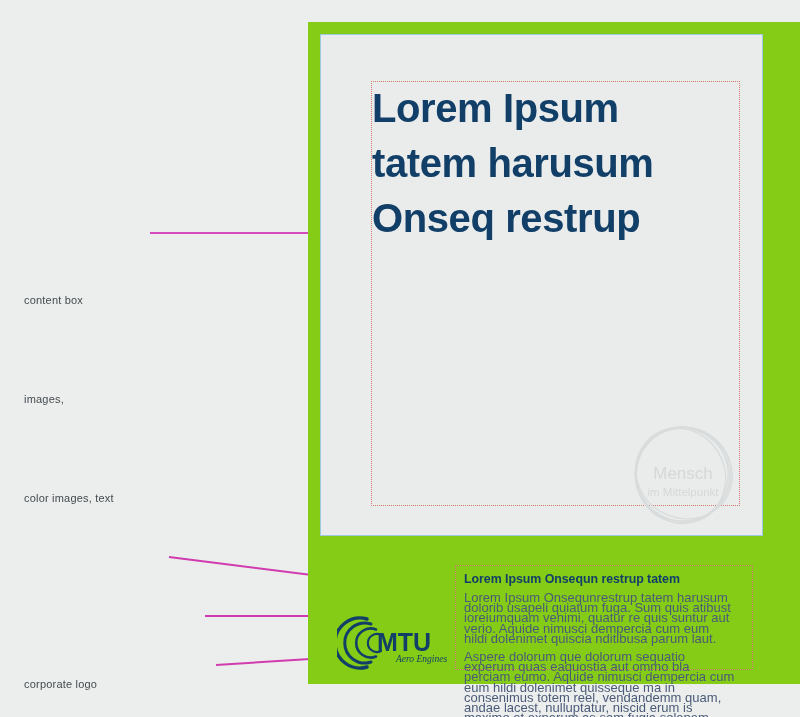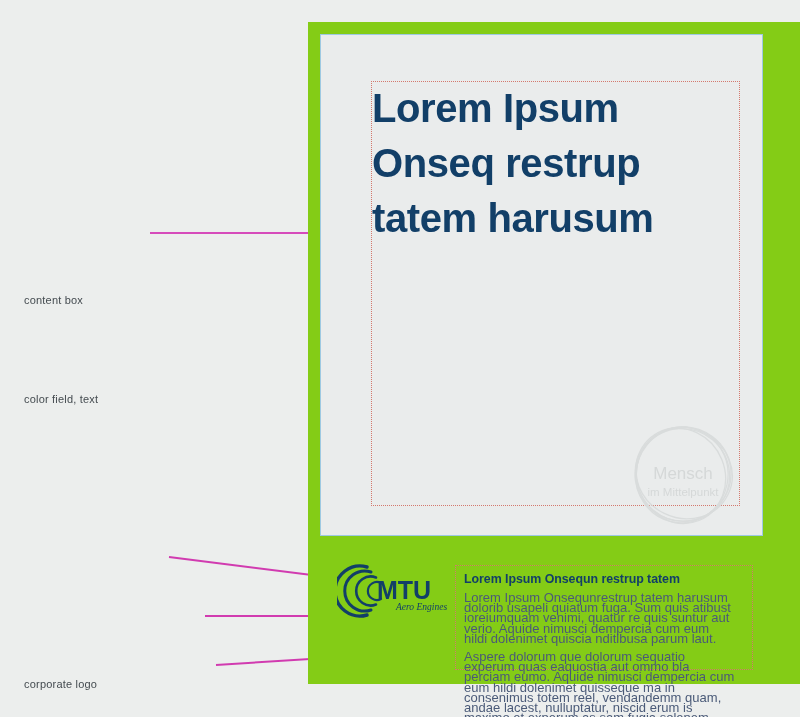--- a/index.html
+++ b/index.html
@@ -100,21 +100,21 @@
   .campaign-mark {
     position: absolute;
     left: 303px; top: 381px;
     width: 118px; height: 118px;
   }
   .campaign-mark svg { display: block; }
 
   
   .corporate-logo {
     position: absolute;
-    left: 29px; top: 541px;
+    left: 29px; top: 593px;
     width: 113px; height: 56px;
   }
   .corporate-logo svg { display: block; }
 
   .text-block {
     position: absolute;
     left: 147px; top: 543px;
     width: 298px; height: 105px;
     border: 1px dotted #d4796e;
     box-sizing: border-box;
@@ -137,21 +137,22 @@
   }
   .tb-para:last-child { margin-bottom: 0; }
 </style>
 </head>
 <body>
 
 <div class="stage">
 
   <div class="annotation" id="ann-content-box">
     <div>content box</div>
-    <div>color field, text</div>
+    <div>images,</div>
+    <div>color images, text</div>
   </div>
 
 
   <div class="annotation" id="ann-corp-logo">
     <div>corporate logo</div>
   </div>
 
   <div class="annotation" id="ann-text-logo">
     <div>text/campaign logo</div>
   </div>
@@ -162,22 +163,22 @@
   <div class="leader" id="leader-text-logo"></div>
 
   <div class="page-sheet">
 
     <div class="content-box">
 
       <div class="guide-rect"></div>
 
       <div class="headline">
         <span class="hl-line">Lorem Ipsum</span>
+        <span class="hl-line">tatem harusum</span>
         <span class="hl-line">Onseq restrup</span>
-        <span class="hl-line">tatem harusum</span>
       </div>
 
       <div class="campaign-mark">
         <svg width="118" height="118" viewBox="0 0 118 118" xmlns="http://www.w3.org/2000/svg">
           <g fill="none" stroke="#d9dcdc" stroke-width="1.3">
             <ellipse cx="59" cy="58" rx="48" ry="47" transform="rotate(-7 59 58)"></ellipse>
             <ellipse cx="58" cy="59" rx="46" ry="48" transform="rotate(12 58 59)"></ellipse>
             <ellipse cx="60" cy="57" rx="49" ry="45" transform="rotate(26 60 57)"></ellipse>
             <ellipse cx="57" cy="60" rx="44" ry="48" transform="rotate(-22 57 60)"></ellipse>
             <ellipse cx="59" cy="59" rx="47" ry="46" transform="rotate(40 59 59)"></ellipse>

